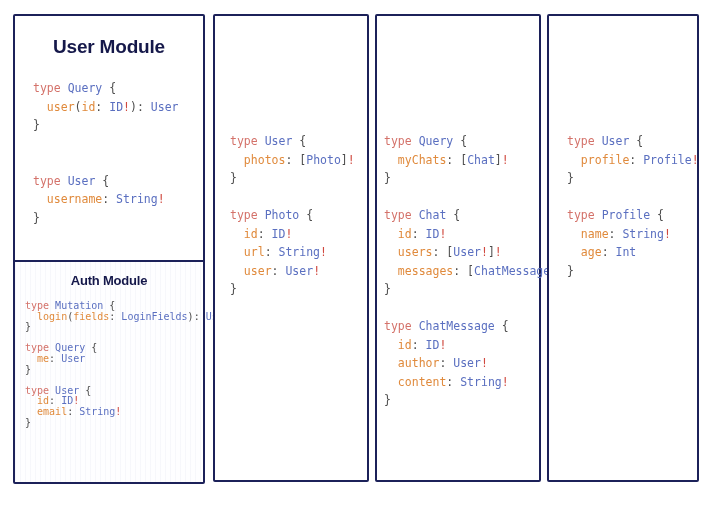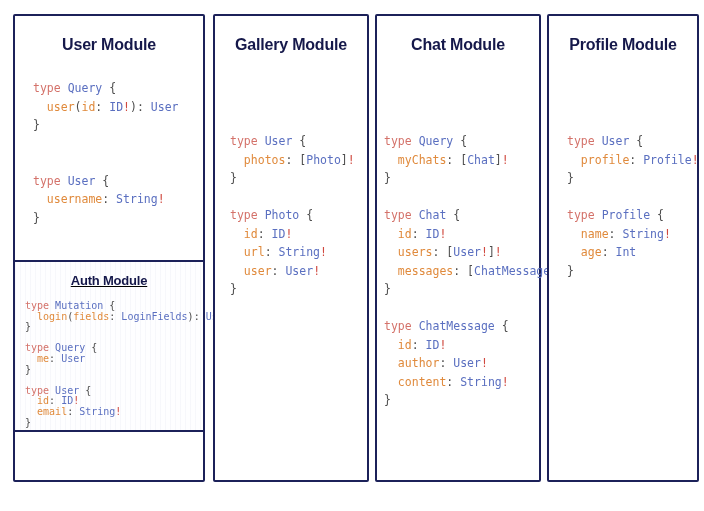--- a/index.html
+++ b/index.html
@@ -33,21 +33,21 @@
 
   .card-title {
     text-align: center;
     font-family: "Liberation Sans", sans-serif;
     font-weight: bold;
     color: #15184a;
     letter-spacing: -0.2px;
   }
 
   .card > .card-title.lg {
-    font-size: 16px;
+    font-size: 19px;
     margin-top: 20px;
     margin-bottom: 0;
   }
 
   .card > .card-title.sm {
     font-size: 13px;
     margin-top: 11px;
     margin-bottom: 0;
   }
 
@@ -80,38 +80,35 @@
 </head>
 <body>
 
 <div id="board">
 
   <div class="card" style="left:13px; top:14px; width:192px; height:468px;">
     <div class="card-title lg">User Module</div>
 
     <div class="codearea code big" style="left:18px; top:63px;"><div><div><span class="k">type </span><span class="t">Query</span><span class="p"> {</span></div><div><span class="p">  </span><span class="f">user</span><span class="p">(</span><span class="f">id</span><span class="p">: </span><span class="t">ID</span><span class="b">!</span><span class="p">)</span><span class="p">: </span><span class="t">User</span></div><div><span class="p">}</span></div></div><div>&nbsp;</div><div>&nbsp;</div><div><div><span class="k">type </span><span class="t">User</span><span class="p"> {</span></div><div><span class="p">  </span><span class="f">username</span><span class="p">: </span><span class="t">String</span><span class="b">!</span></div><div><span class="p">}</span></div></div></div>
 
-    <div class="card inner-card" style="left:-2px; top:244px; width:192px; height:172px;text-decoration:underline;">
+    <div class="card inner-card" style="left:-2px; top:244px; width:192px; height:224px;">
       <div class="card-title sm">Auth Module</div>
 
       <div class="codearea code small" style="left:10px; top:39px;"><div><div><span class="k">type </span><span class="t">Mutation</span><span class="p"> {</span></div><div><span class="p">  </span><span class="f">login</span><span class="p">(</span><span class="f">fields</span><span class="p">: </span><span class="t">LoginFields</span><span class="p">)</span><span class="p">: </span><span class="t">User</span></div><div><span class="p">}</span></div></div><div>&nbsp;</div><div><div><span class="k">type </span><span class="t">Query</span><span class="p"> {</span></div><div><span class="p">  </span><span class="f">me</span><span class="p">: </span><span class="t">User</span></div><div><span class="p">}</span></div></div><div>&nbsp;</div><div><div><span class="k">type </span><span class="t">User</span><span class="p"> {</span></div><div><span class="p">  </span><span class="f">id</span><span class="p">: </span><span class="t">ID</span><span class="b">!</span></div><div><span class="p">  </span><span class="f">email</span><span class="p">: </span><span class="t">String</span><span class="b">!</span></div><div><span class="p">}</span></div></div></div>
     </div>
   </div>
 
   <div class="card" style="left:213px; top:14px; width:156px; height:468px;">
-    <div class="card-title lg">Gallery Module</div>
 
     <div class="codearea code big" style="left:15px; top:116px;"><div><div><span class="k">type </span><span class="t">User</span><span class="p"> {</span></div><div><span class="p">  </span><span class="f">photos</span><span class="p">: </span><span class="p">[</span><span class="t">Photo</span><span class="p">]</span><span class="b">!</span></div><div><span class="p">}</span></div></div><div>&nbsp;</div><div><div><span class="k">type </span><span class="t">Photo</span><span class="p"> {</span></div><div><span class="p">  </span><span class="f">id</span><span class="p">: </span><span class="t">ID</span><span class="b">!</span></div><div><span class="p">  </span><span class="f">url</span><span class="p">: </span><span class="t">String</span><span class="b">!</span></div><div><span class="p">  </span><span class="f">user</span><span class="p">: </span><span class="t">User</span><span class="b">!</span></div><div><span class="p">}</span></div></div></div>
   </div>
 
   <div class="card" style="left:375px; top:14px; width:166px; height:468px;">
-    <div class="card-title lg">Chat Module</div>
 
     <div class="codearea code big" style="left:7px; top:116px;"><div><div><span class="k">type </span><span class="t">Query</span><span class="p"> {</span></div><div><span class="p">  </span><span class="f">myChats</span><span class="p">: </span><span class="p">[</span><span class="t">Chat</span><span class="p">]</span><span class="b">!</span></div><div><span class="p">}</span></div></div><div>&nbsp;</div><div><div><span class="k">type </span><span class="t">Chat</span><span class="p"> {</span></div><div><span class="p">  </span><span class="f">id</span><span class="p">: </span><span class="t">ID</span><span class="b">!</span></div><div><span class="p">  </span><span class="f">users</span><span class="p">: </span><span class="p">[</span><span class="t">User</span><span class="b">!</span><span class="p">]</span><span class="b">!</span></div><div><span class="p">  </span><span class="f">messages</span><span class="p">: </span><span class="p">[</span><span class="t">ChatMessage</span><span class="p">]</span><span class="b">!</span></div><div><span class="p">}</span></div></div><div>&nbsp;</div><div><div><span class="k">type </span><span class="t">ChatMessage</span><span class="p"> {</span></div><div><span class="p">  </span><span class="f">id</span><span class="p">: </span><span class="t">ID</span><span class="b">!</span></div><div><span class="p">  </span><span class="f">author</span><span class="p">: </span><span class="t">User</span><span class="b">!</span></div><div><span class="p">  </span><span class="f">content</span><span class="p">: </span><span class="t">String</span><span class="b">!</span></div><div><span class="p">}</span></div></div></div>
   </div>
 
   <div class="card" style="left:547px; top:14px; width:152px; height:468px;">
-    <div class="card-title lg">Profile Module</div>
 
     <div class="codearea code big" style="left:18px; top:116px;"><div><div><span class="k">type </span><span class="t">User</span><span class="p"> {</span></div><div><span class="p">  </span><span class="f">profile</span><span class="p">: </span><span class="t">Profile</span><span class="b">!</span></div><div><span class="p">}</span></div></div><div>&nbsp;</div><div><div><span class="k">type </span><span class="t">Profile</span><span class="p"> {</span></div><div><span class="p">  </span><span class="f">name</span><span class="p">: </span><span class="t">String</span><span class="b">!</span></div><div><span class="p">  </span><span class="f">age</span><span class="p">: </span><span class="t">Int</span></div><div><span class="p">}</span></div></div></div>
   </div>
 
 </div>
 
 </body></html>

